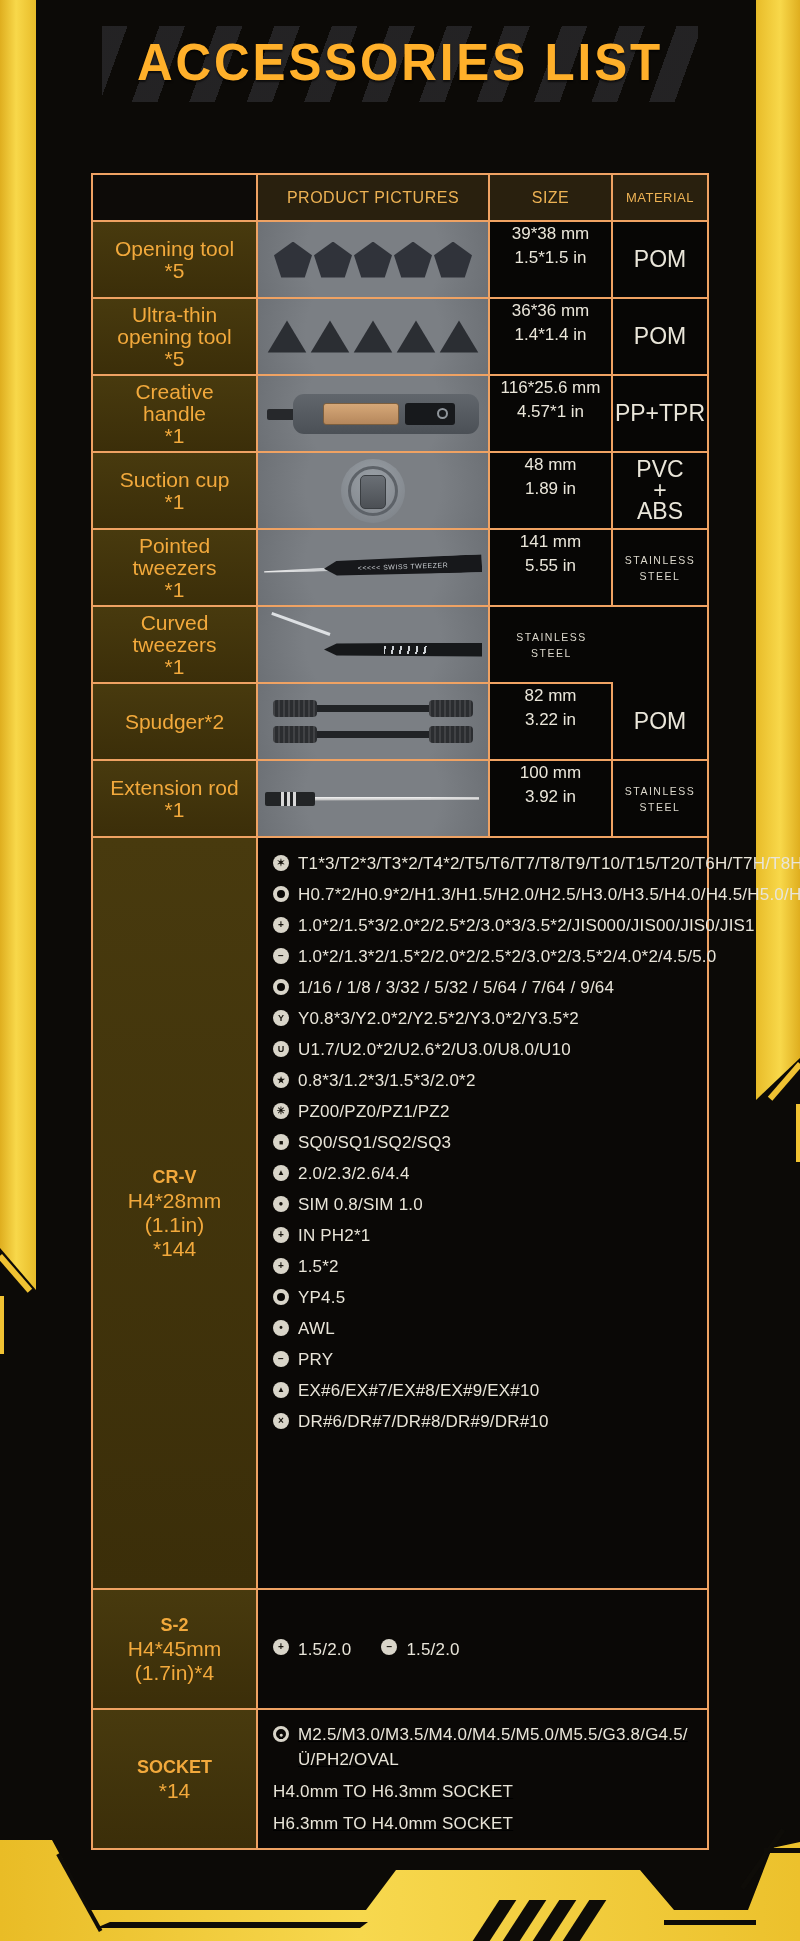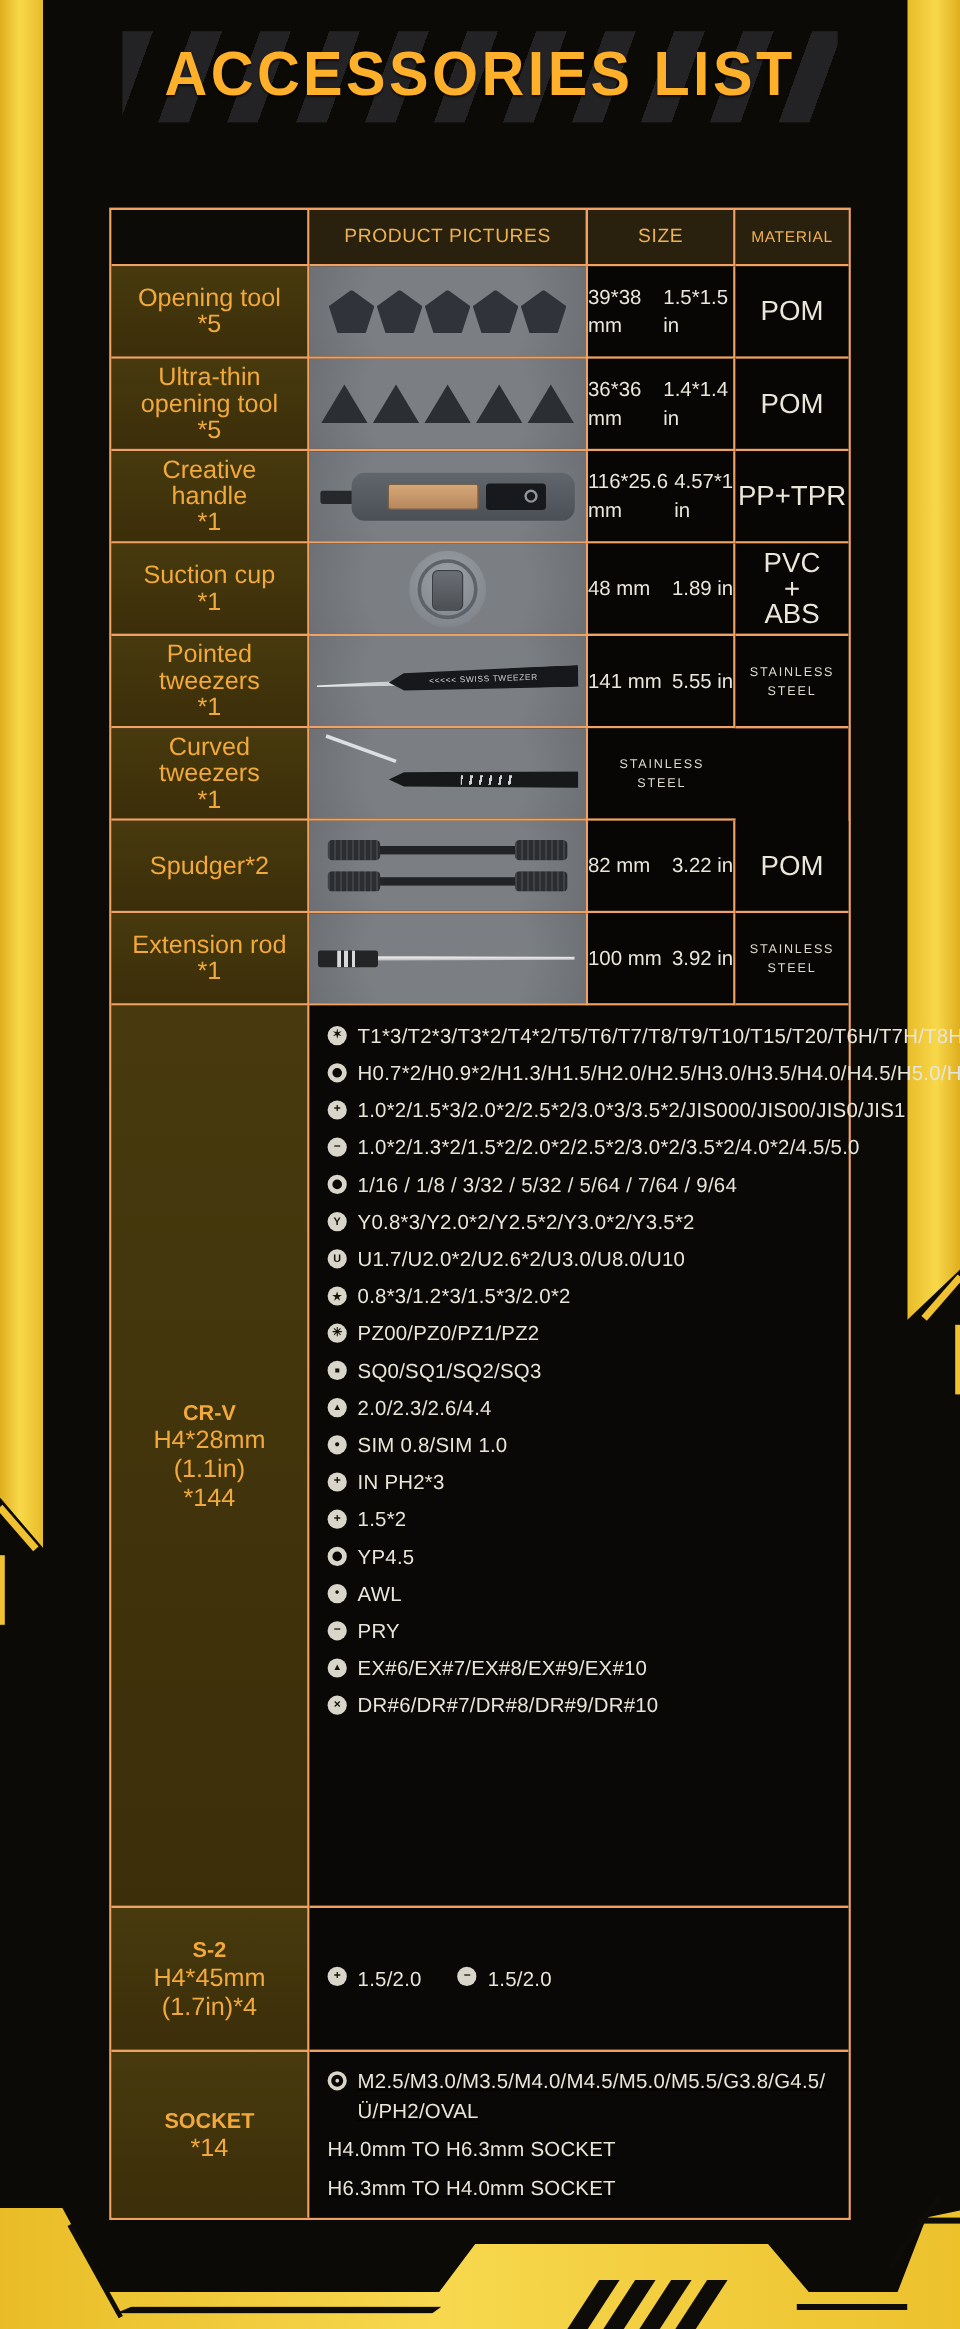--- a/index.html
+++ b/index.html
@@ -52,21 +52,21 @@
 
   .prod-row { height:77px; }
   .label-cell { display:flex; flex-direction:column; align-items:center; justify-content:center;
     background:linear-gradient(#483a0e,#3b2e09); padding:3px; }
   .label-line { color:#f2a93c; font-size:21px; line-height:22px; text-align:center; }
   .bit-label .label-line { line-height:24px; }
   .label-line.first-bold { font-weight:bold; font-size:18px; }
 
   .pic-cell { display:flex; align-items:center; justify-content:center;
     background:radial-gradient(circle at 50% 45%,#7b7f84 55%,#6c7075); overflow:hidden; }
-  .size-cell { display:flex; flex-direction:row; align-items:center; justify-content:space-between; background:#070605; }
+  .size-cell { display:flex; flex-direction:column; align-items:center; justify-content:flex-start; background:#070605; }
   .size-line { color:#eae6da; font-size:17px; line-height:24px; }
   .mat-cell { display:flex; flex-direction:column; align-items:center; justify-content:center; background:#070605; }
   .mat-line { color:#eae6da; font-size:23px; line-height:21px; text-align:center; }
   .mat-cell.mat-small .mat-line { font-size:10.5px; letter-spacing:1.5px; line-height:16px; color:#ddd9cd; }
 
   
   #bit-rows .t-row:nth-child(1) { height:752px; }
   #bit-rows .t-row:nth-child(2) { height:120px; }
   #bit-rows .t-row:nth-child(3) { height:138px; }
   .bit-content { grid-column:2 / 5; background:#0a0806; }
@@ -390,21 +390,21 @@
             <div class="bit-item">
               <span class="bit-ic" style="font-size: 8px;">▲</span>
               <span class="bit-text">2.0/2.3/2.6/4.4</span>
             </div>
             <div class="bit-item">
               <span class="bit-ic" style="font-size: 8px;">●</span>
               <span class="bit-text">SIM 0.8/SIM 1.0</span>
             </div>
             <div class="bit-item">
               <span class="bit-ic">+</span>
-              <span class="bit-text">IN PH2*3</span>
+              <span class="bit-text">IN PH2*1</span>
             </div>
             <div class="bit-item">
               <span class="bit-ic">+</span>
               <span class="bit-text">1.5*2</span>
             </div>
             <div class="bit-item">
               <span class="bit-ic ring"></span>
               <span class="bit-text">YP4.5</span>
             </div>
             <div class="bit-item">

